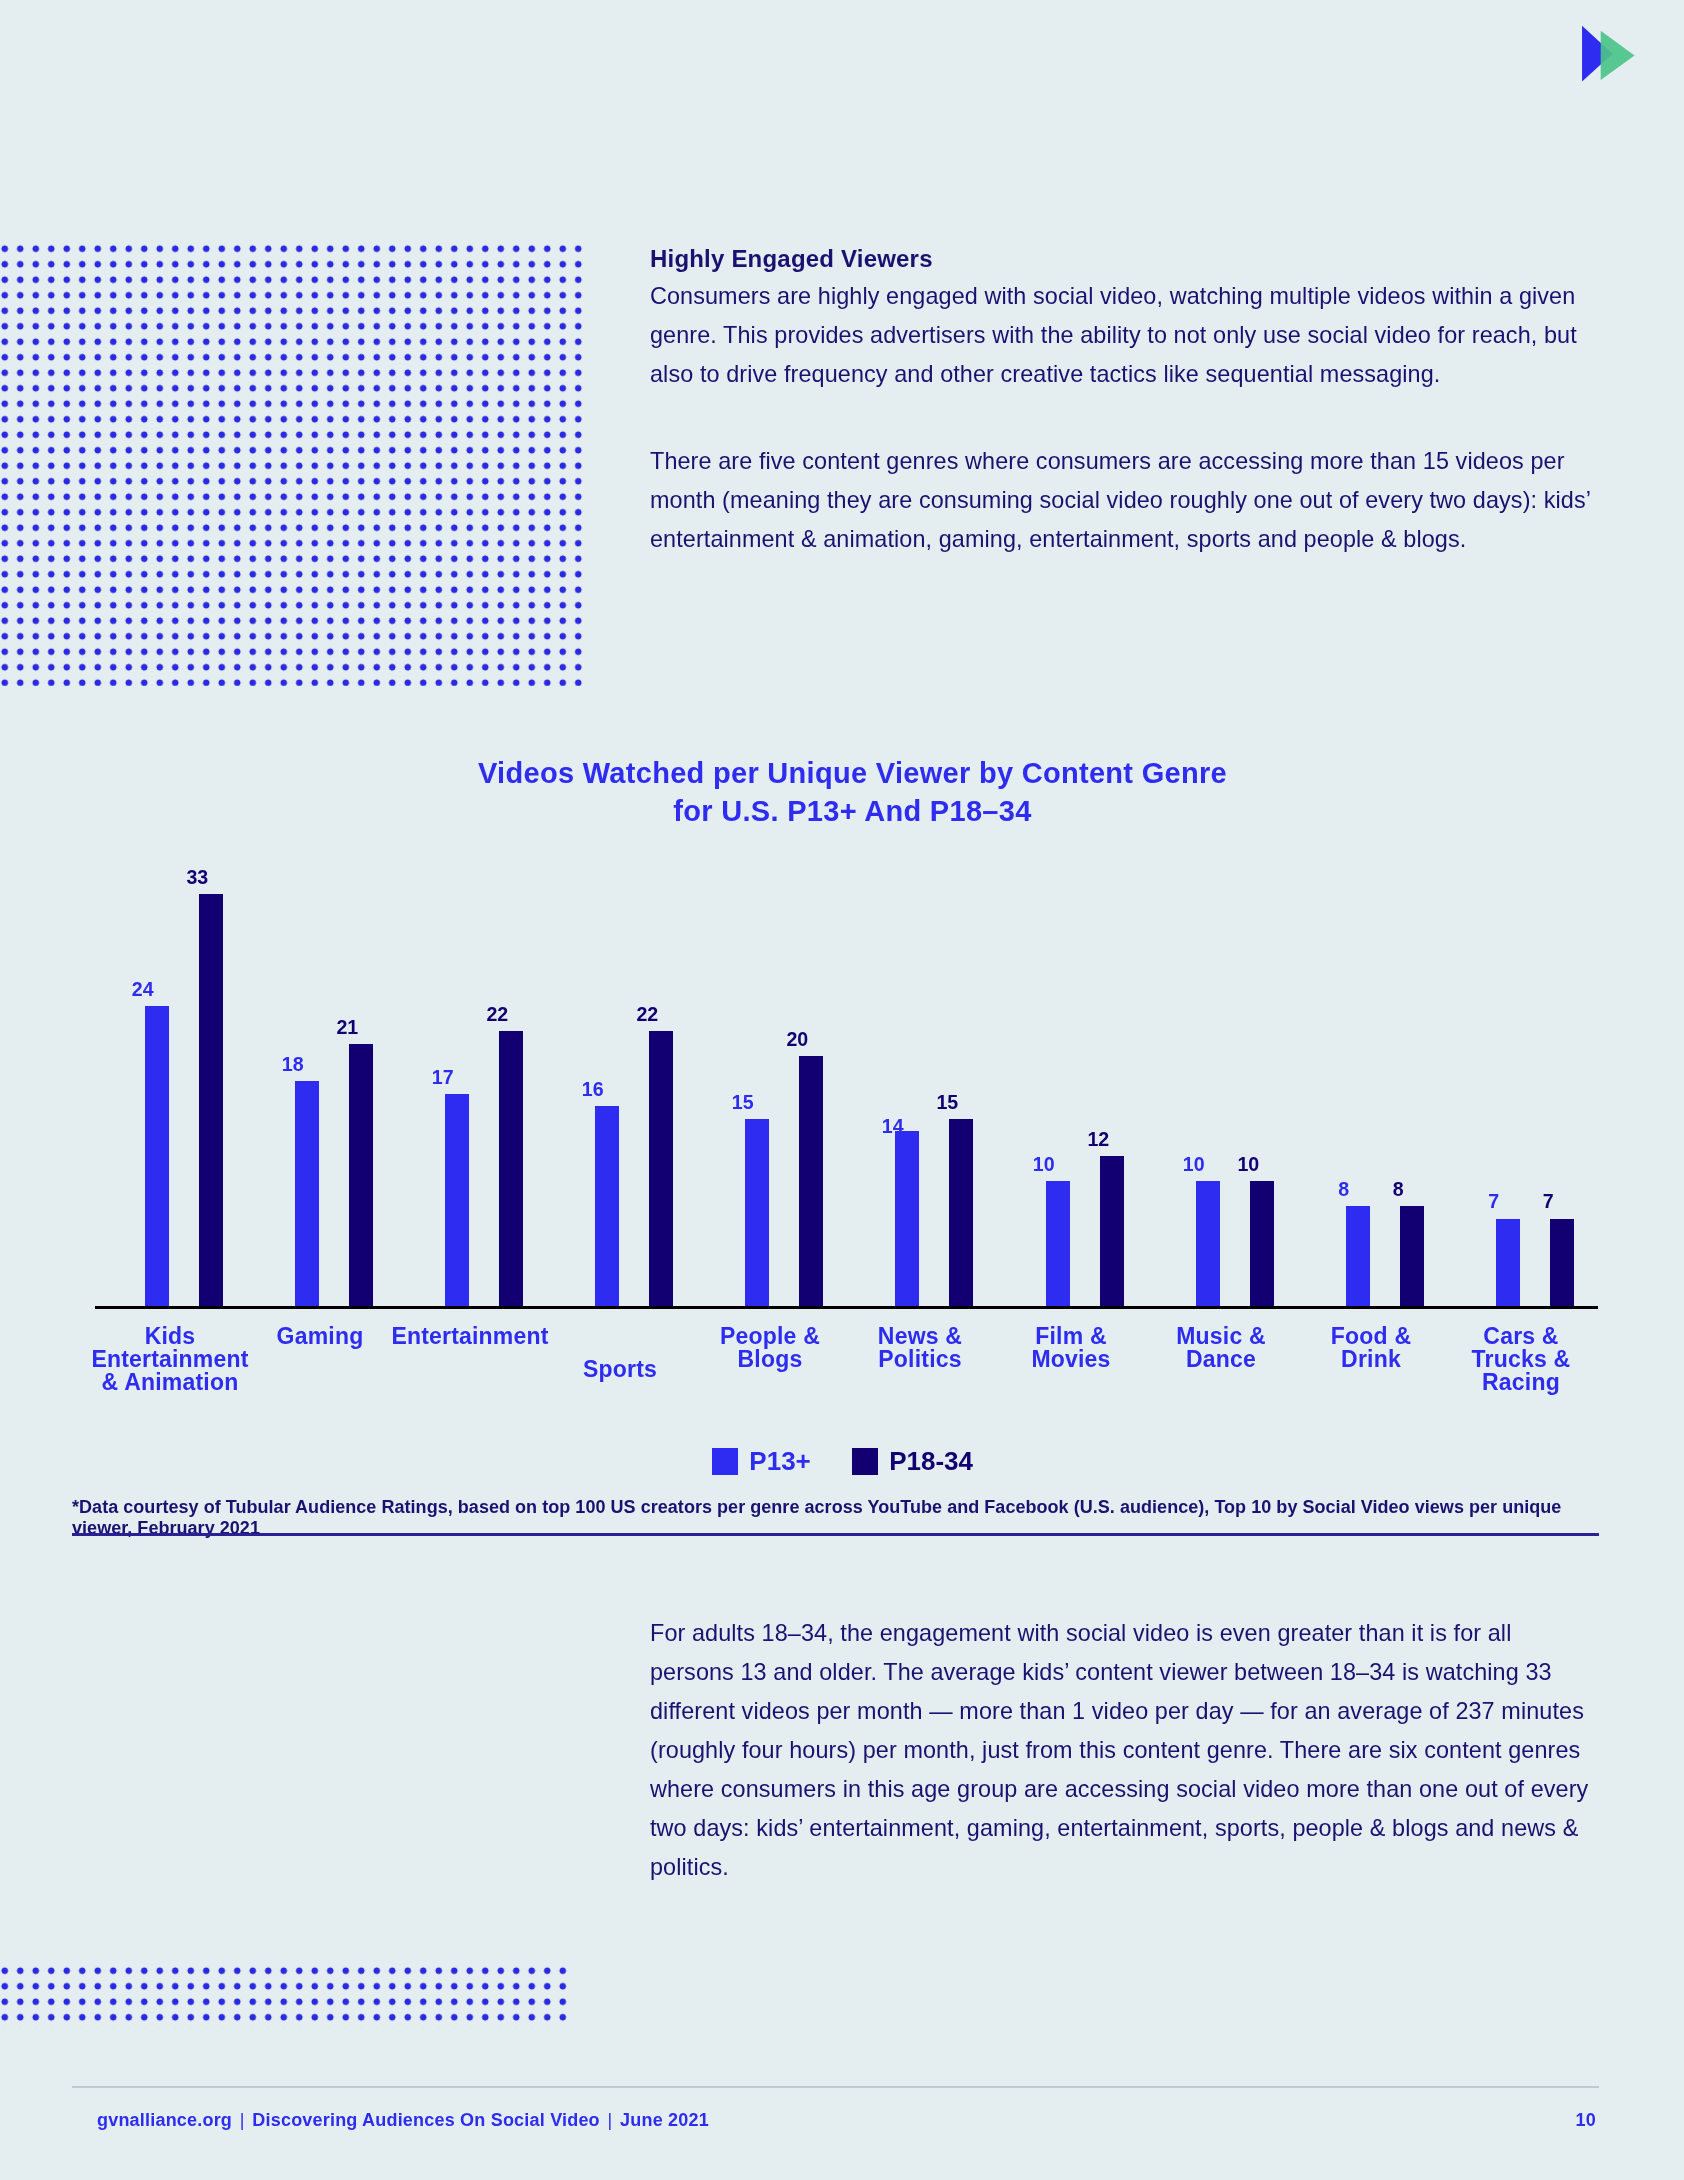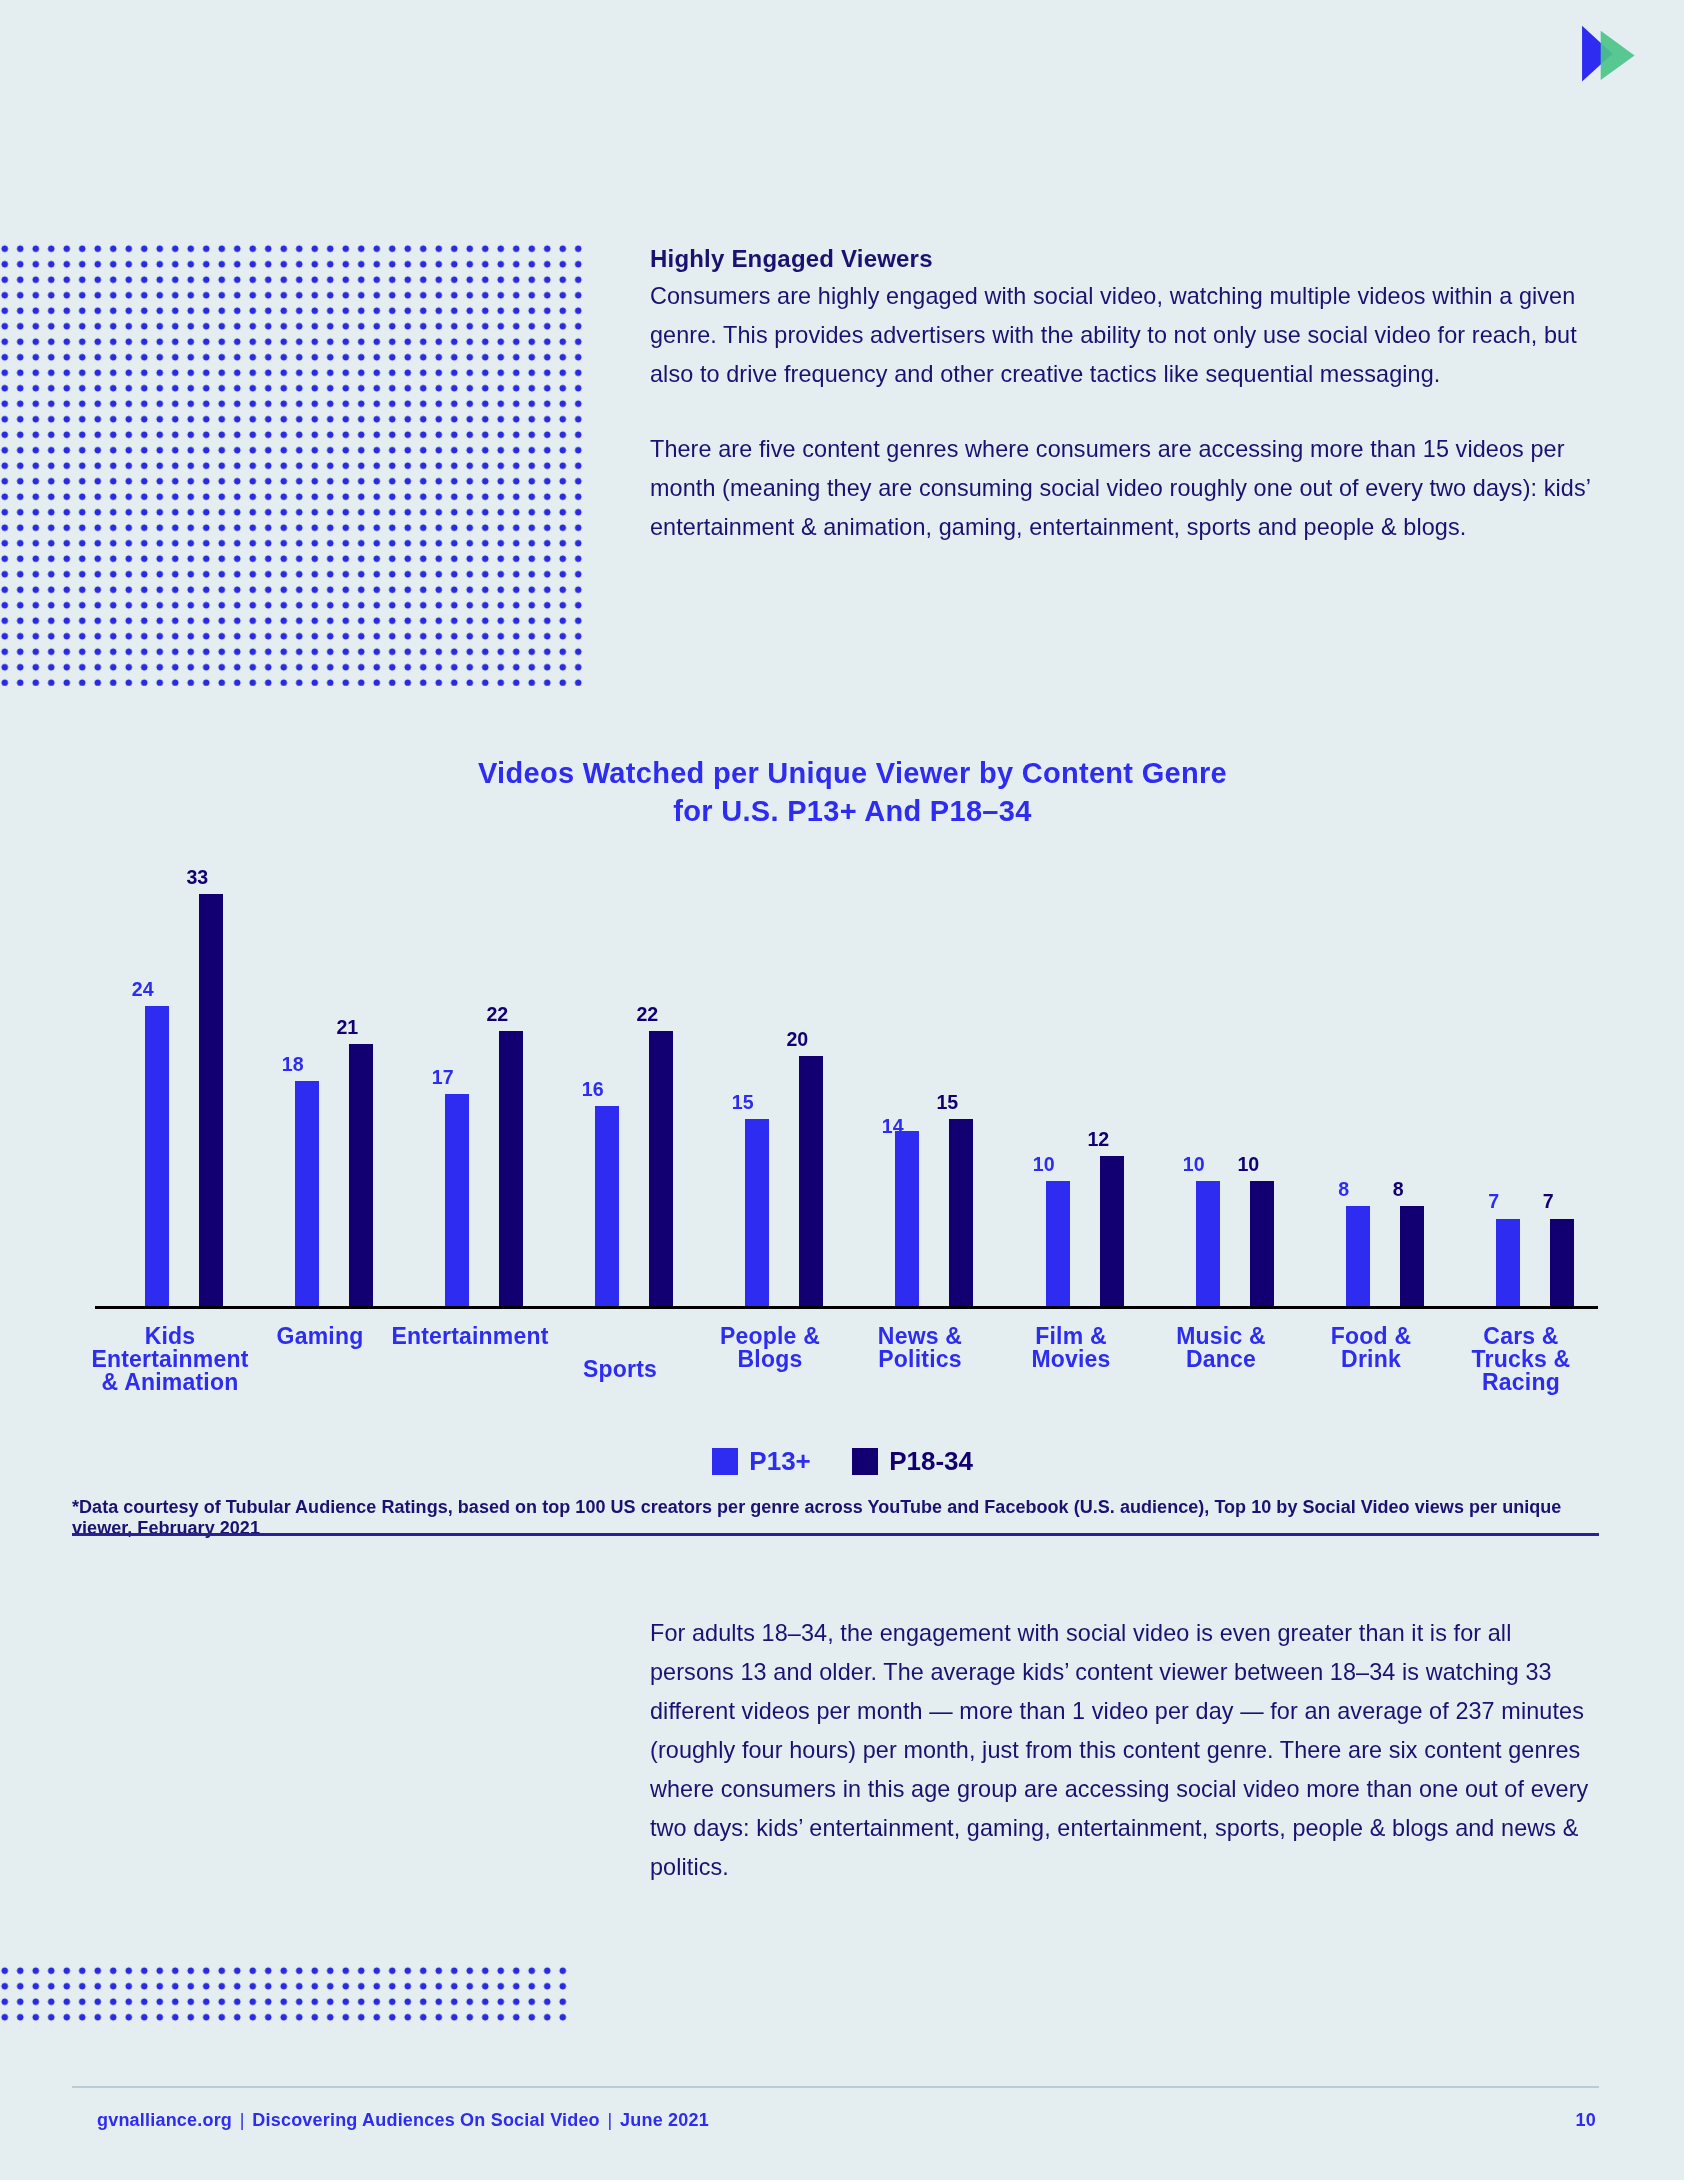--- a/index.html
+++ b/index.html
@@ -54,21 +54,21 @@
     margin:0 0 4.3px 0;
     color:#1b1170;
   }
   .para{
     font-size:23.4px;
     line-height:39px;
     margin:0;
     color:#1b1170;
     letter-spacing:0.1px;
   }
-  .para + .para{ margin-top:36px; }
+  .para + .para{ margin-top:48px; }
 
   
   .chart-title{
     position:absolute;
     left:0; right:0;
     top:754px;
     text-align:center;
     color:var(--blue);
     font-size:29px;
     font-weight:bold;

